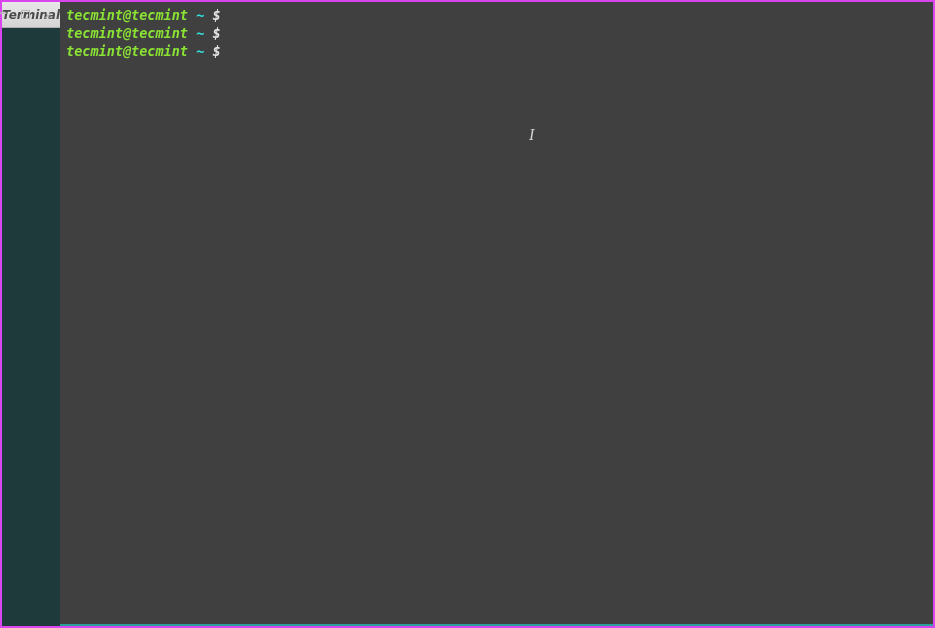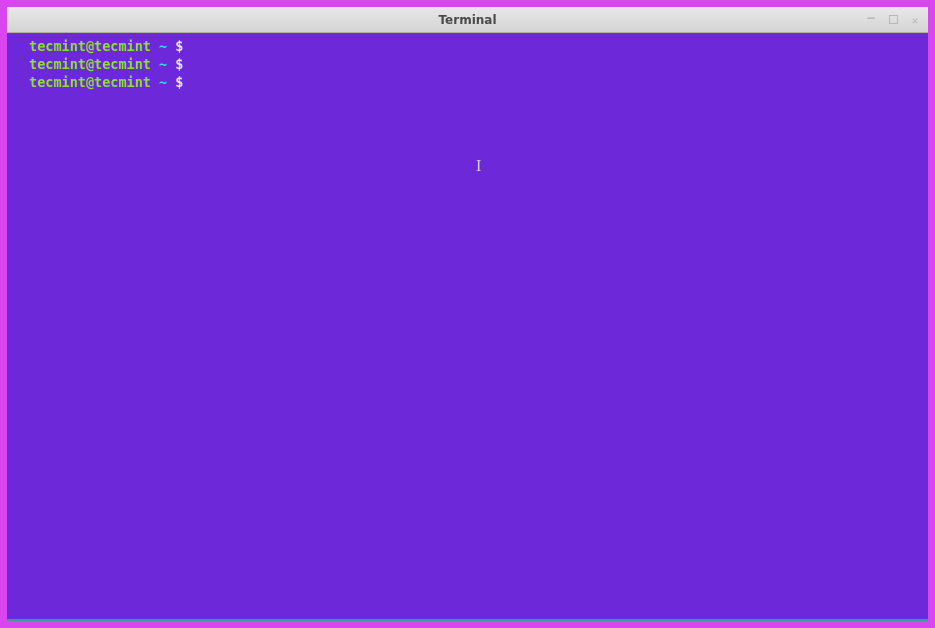--- a/index.html
+++ b/index.html
@@ -11,22 +11,23 @@
       width: 935px;
       height: 628px;
       font-family: "DejaVu Sans Mono", "Liberation Mono", monospace;
       background: #1e3a3a;
       overflow: hidden;
     }
     .window {
       width: 100%;
       height: 100%;
       display: flex;
-      flex-direction: column;
-      border: 7px solid #d946ef;
+      flex-direction: row;
+      border: 2px solid #d946ef;
+      font-style: italic;
     }
     .titlebar {
       height: 26px;
       background: linear-gradient(to bottom, #e8e8e8, #d4d4d4);
       display: flex;
       align-items: center;
       justify-content: center;
       position: relative;
       border-bottom: 1px solid #b0b0b0;
     }
@@ -65,22 +66,22 @@
       width: 9px;
       height: 9px;
       border: 1.5px solid #b8b8b8;
     }
     .close-icon::before {
       content: "✕";
       font-size: 11px;
     }
     .terminal-body {
       flex: 1;
-      background: #6d28d9;
-      padding: 4px 22px;
+      background: #404040;
+      padding: 4px 6px;
       font-size: 13.5px;
       line-height: 18px;
       color: #e8e8e8;
       position: relative;
       overflow: hidden;
     }
     .term-line {
       white-space: pre;
       font-family: "DejaVu Sans Mono", "Liberation Mono", monospace;
     }

